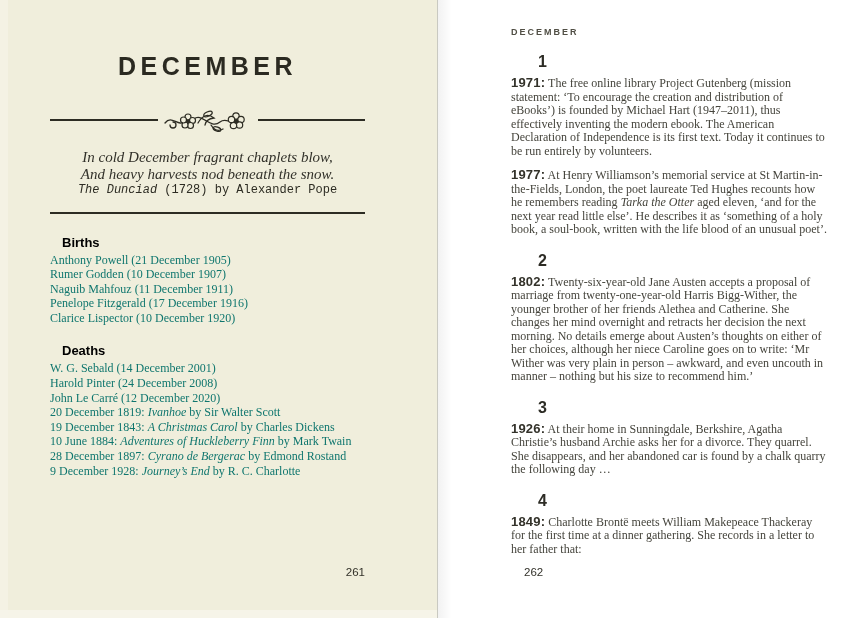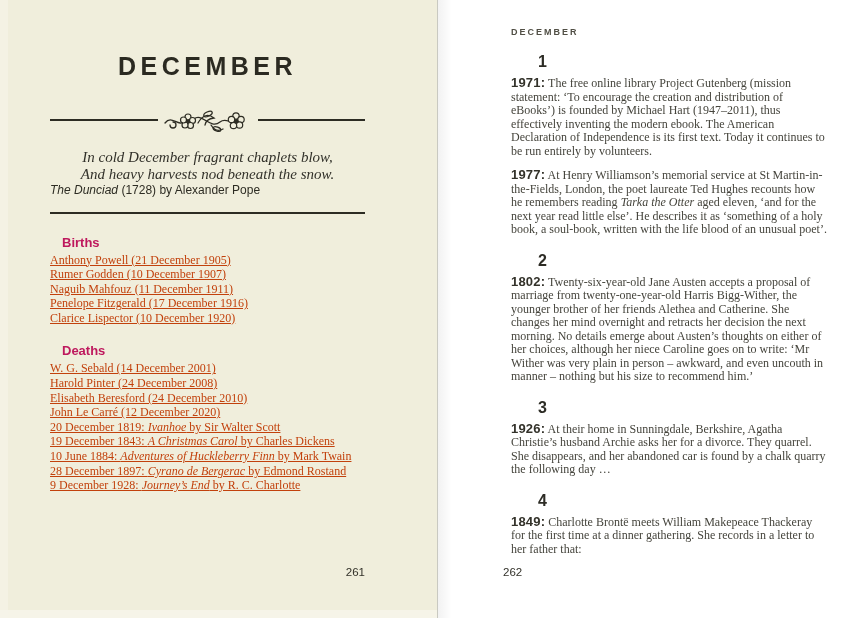--- a/index.html
+++ b/index.html
@@ -35,40 +35,40 @@
     margin-top:26px;height:32px;
   }
   .orn-row .rule{flex:1;height:1.5px;background:#2d2c23;}
   .orn-svg{margin:0 6px;flex:0 0 auto;}
   .quote{
     margin-top:13px;text-align:center;
     font-family:"Liberation Serif",serif;font-style:italic;
     font-size:15px;line-height:16.5px;color:#32312a;
   }
   .attribution{
-    margin-top:2px;
-    font-size:12px;line-height:13px;color:#2d2c23;
+    margin-top:2px;text-align:center;
+    font-size:12px;line-height:13px;color:#2d2c23;font-family:Liberation Mono, monospace;
   }
   .hrule{margin-top:15px;height:1.5px;background:#2d2c23;}
   .section{margin:0;}
   .section-heading{
     margin-top:21px;margin-bottom:3px;
-    font-size:13px;font-weight:700;line-height:15px;color:#be185d;padding-left:12px;
+    font-size:13px;font-weight:700;line-height:15px;color:#000000;padding-left:12px;
   }
   .section + .section .section-heading{margin-top:18px;}
   .list-item{
     font-family:"Liberation Serif",serif;
-    font-size:12px;line-height:14.6px;color:#c2410c;text-decoration:underline;
+    font-size:12px;line-height:14.6px;color:#0f766e;
   }
   .pagenum{
     position:absolute;bottom:40px;
     font-size:11.5px;color:#33322a;
   }
   .pn-left{right:72px;margin-left:24px;}
-  .pn-right{left:65px;}
+  .pn-right{left:86px;}
 
   
   .page-right{
     position:relative;box-sizing:border-box;
     flex:1;height:618px;
     background:linear-gradient(90deg,rgba(0,0,0,0.05),rgba(0,0,0,0) 14px),#ffffff;
     border-left:1px solid #c9c9c1;
     padding:27px 24px 0 73px;
   }
   .running-header{
@@ -141,21 +141,20 @@
           <div class="list-item"><span>Anthony Powell (21 December 1905)</span></div>
           <div class="list-item"><span>Rumer Godden (10 December 1907)</span></div>
           <div class="list-item"><span>Naguib Mahfouz (11 December 1911)</span></div>
           <div class="list-item"><span>Penelope Fitzgerald (17 December 1916)</span></div>
           <div class="list-item"><span>Clarice Lispector (10 December 1920)</span></div>
         </div>
         <div class="section">
           <div class="section-heading">Deaths</div>
           <div class="list-item"><span>W. G. Sebald (14 December 2001)</span></div>
           <div class="list-item"><span>Harold Pinter (24 December 2008)</span></div>
-          <div class="list-item"><span>Elisabeth Beresford (24 December 2010)</span></div>
           <div class="list-item"><span>John Le Carré (12 December 2020)</span></div>
         </div>
         <div class="section">
           <div class="list-item"><span>20 December 1819: </span><i>Ivanhoe</i><span> by Sir Walter Scott</span></div>
           <div class="list-item"><span>19 December 1843: </span><i>A Christmas Carol</i><span> by Charles Dickens</span></div>
           <div class="list-item"><span>10 June 1884: </span><i>Adventures of Huckleberry Finn</i><span> by Mark Twain</span></div>
           <div class="list-item"><span>28 December 1897: </span><i>Cyrano de Bergerac</i><span> by Edmond Rostand</span></div>
           <div class="list-item"><span>9 December 1928: </span><i>Journey’s End</i><span> by R. C. Charlotte</span></div>
         </div>
       </div>

